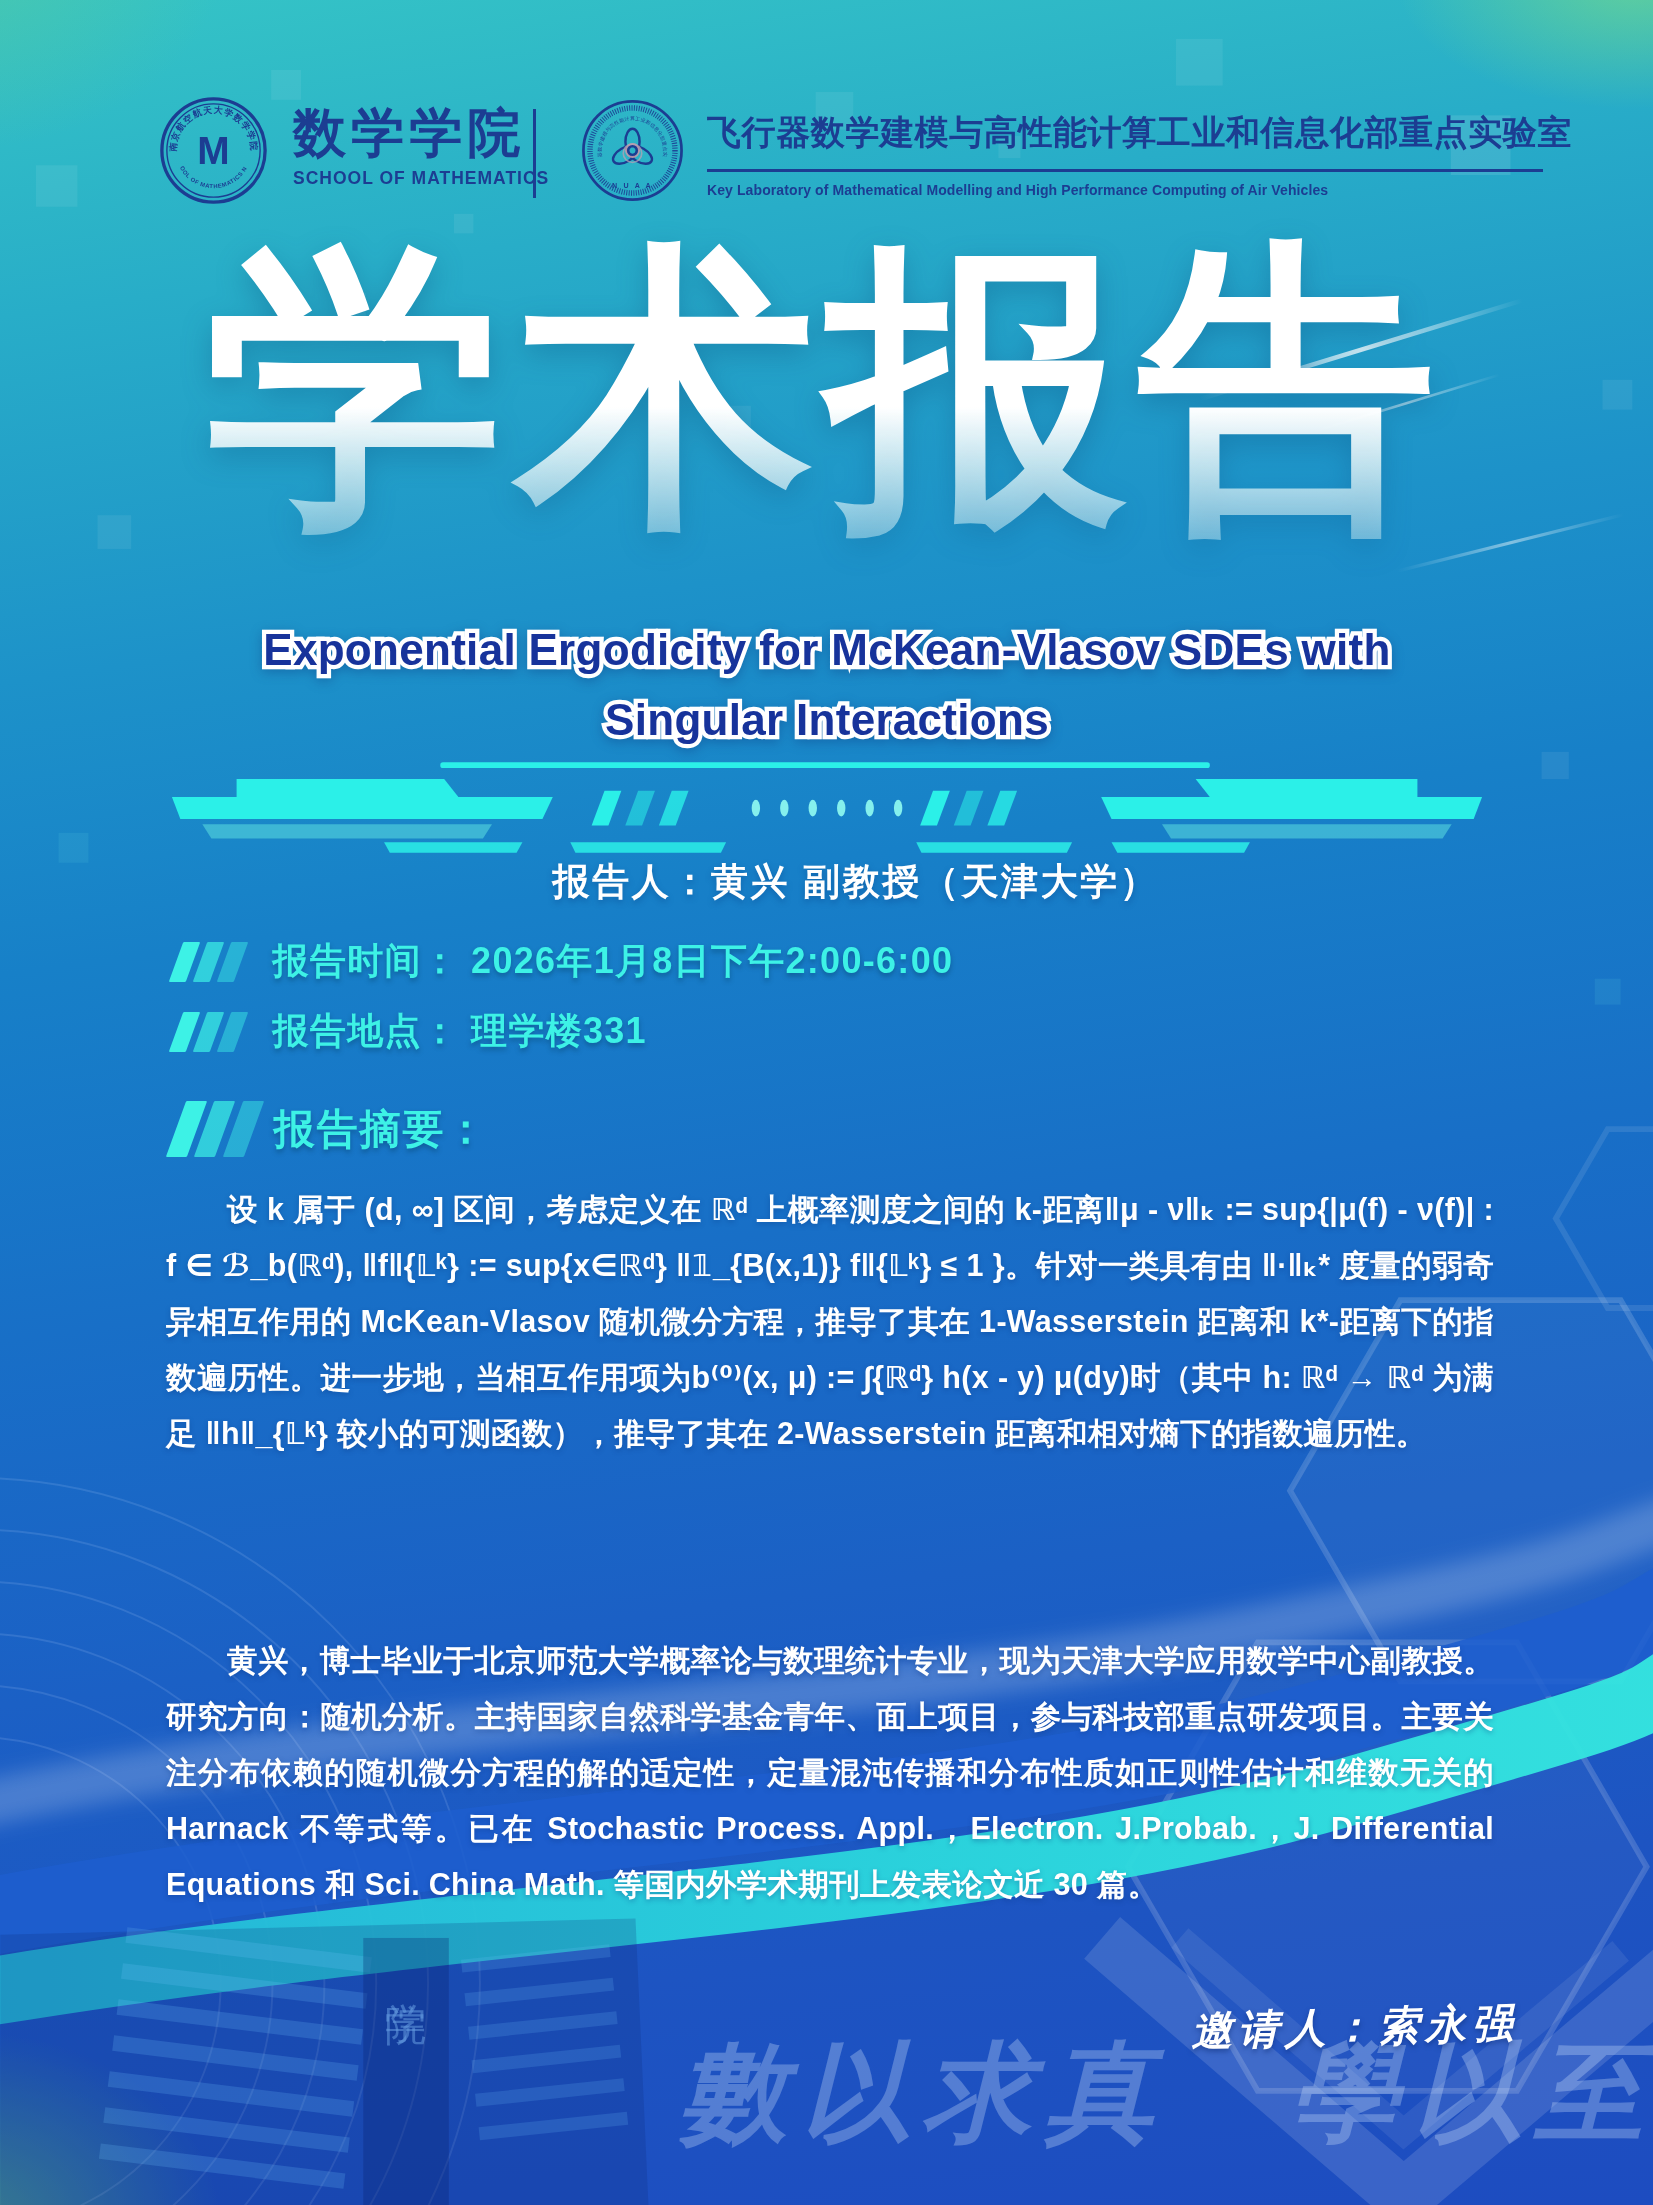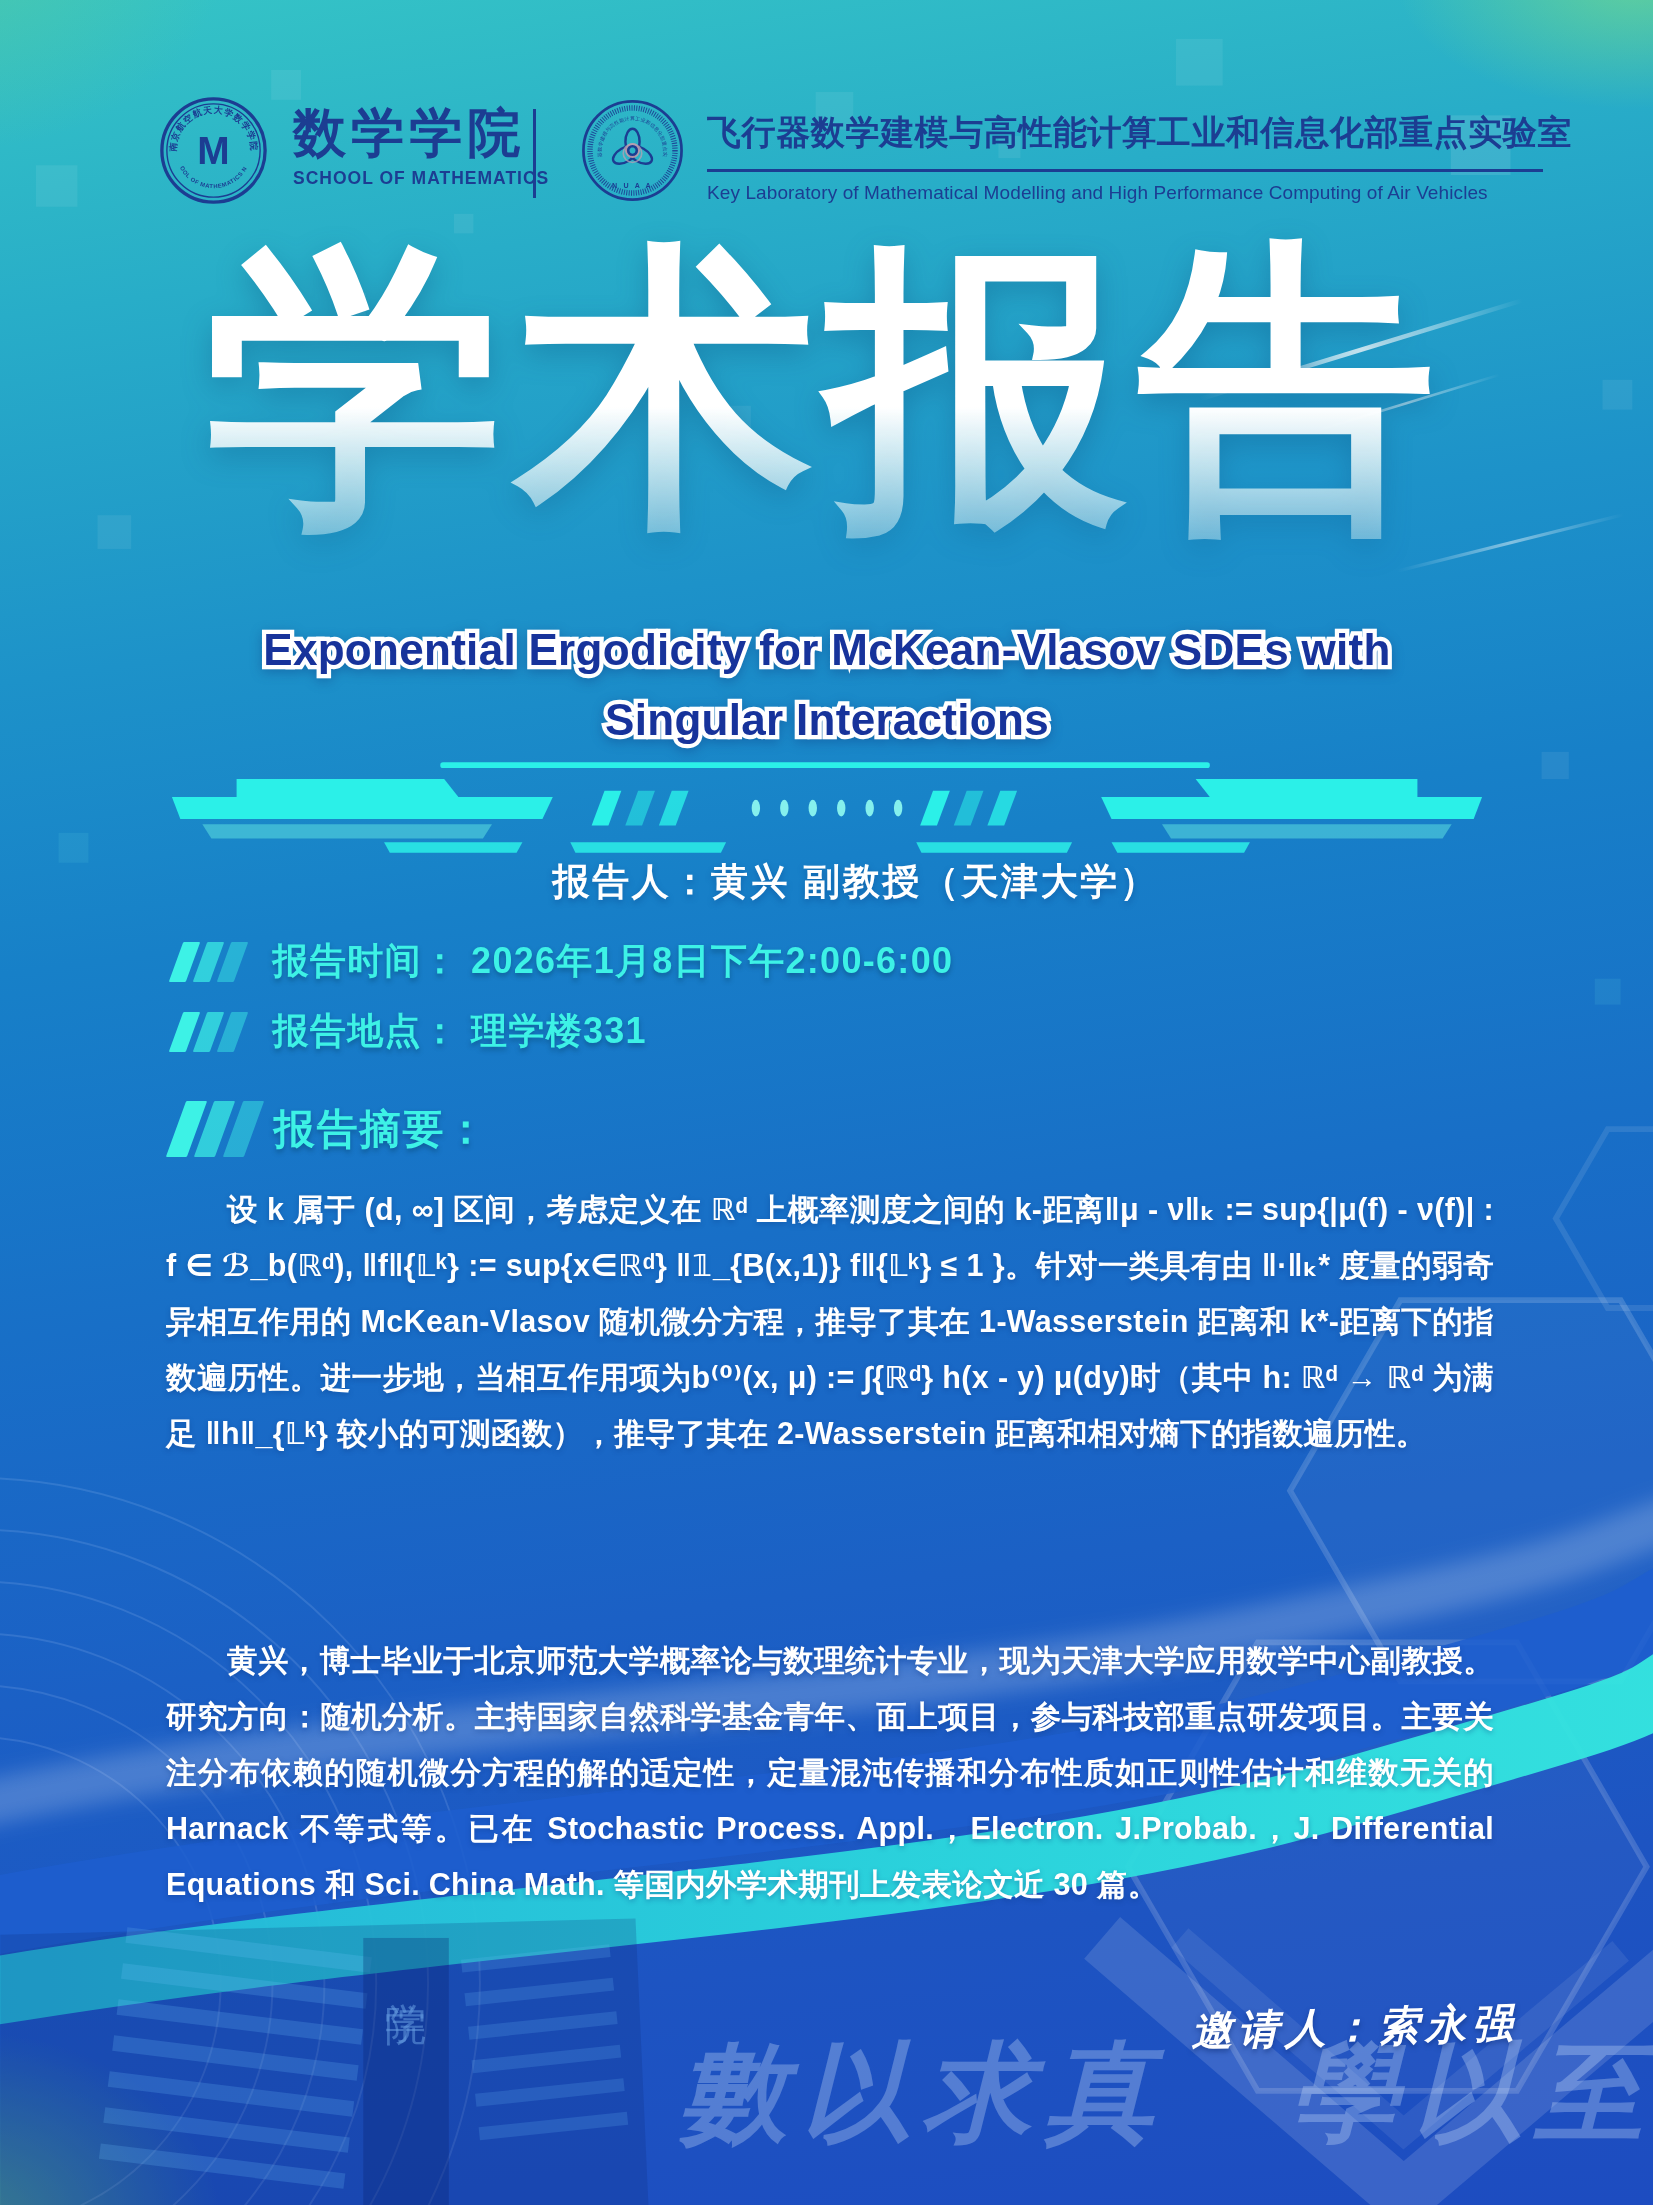--- a/index.html
+++ b/index.html
@@ -19,21 +19,21 @@
   
   .seal-left{position:absolute;left:158px;top:95px;width:111px;height:111px;}
   .seal-right{position:absolute;left:578px;top:96px;width:109px;height:109px;}
   .school-block{position:absolute;left:293px;top:106px;color:#1C3D92;}
   .school-cn{font-size:53px;font-weight:900;letter-spacing:5.2px;line-height:1;}
   .school-en{font-size:17.5px;font-weight:800;letter-spacing:1px;margin-top:9px;}
   .vline{position:absolute;left:533px;top:109px;width:3.2px;height:89px;background:#1C3D92;}
   .lab-block{position:absolute;left:707px;top:110px;color:#1C3D92;}
   .lab-cn{font-size:34px;font-weight:600;letter-spacing:0.6px;white-space:nowrap;}
   .lab-rule{width:836px;height:2.6px;background:#1C3D92;margin:13px 0 10.4px 0;}
-  .lab-en{font-size:19px;font-weight:400;letter-spacing:0.1px;white-space:nowrap;}
+  .lab-en{font-size:14px;font-weight:700;letter-spacing:0.1px;white-space:nowrap;}
 
   
   .main-title{position:absolute;top:233px;left:0;width:100%;text-align:center;
     font-size:299px;font-weight:900;line-height:1.04;letter-spacing:11.7px;white-space:nowrap;
     background:linear-gradient(180deg,#ffffff 0%,#ffffff 56%,rgba(224,243,247,0.85) 74%,rgba(203,236,243,0.45) 100%);
     -webkit-background-clip:text;background-clip:text;color:transparent;-webkit-text-fill-color:transparent;
     filter:drop-shadow(0 10.4px 14.3px rgba(8,70,120,0.30));}
 
   
   .talk-title{position:absolute;top:615px;left:0;width:100%;text-align:center;

